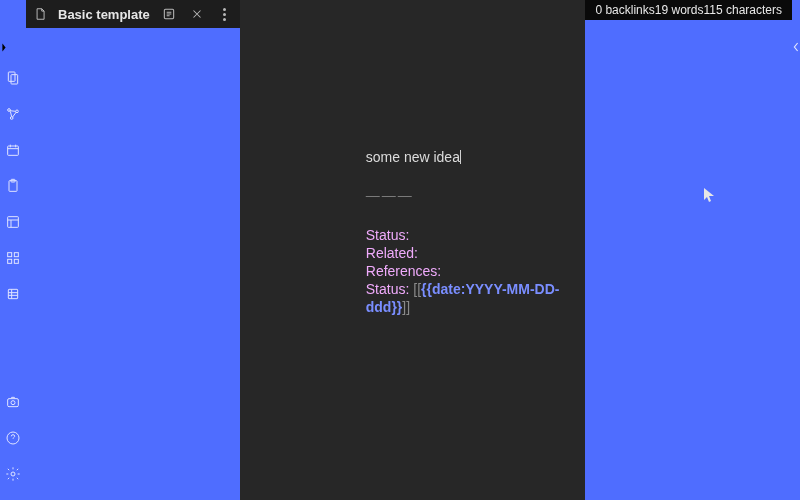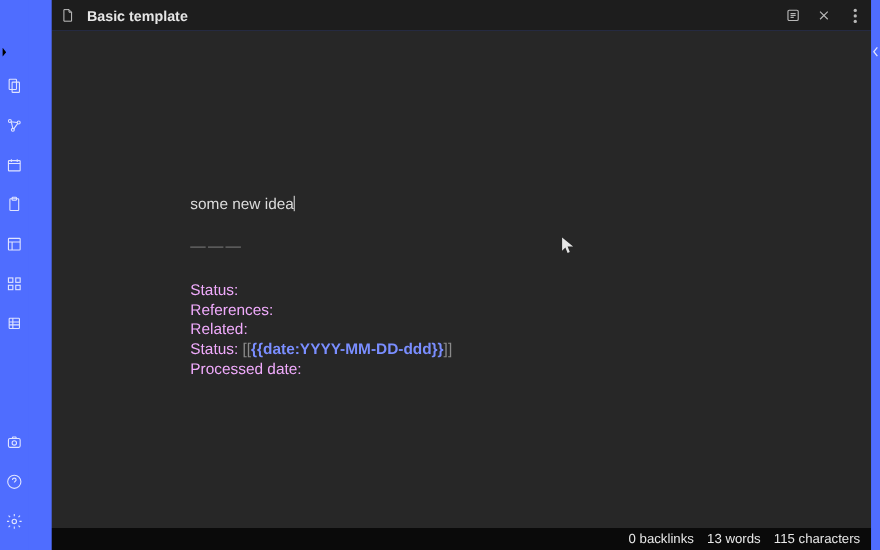--- a/index.html
+++ b/index.html
@@ -14,21 +14,21 @@
   .left-rail .rail-icon svg { width: 16px; height: 16px; stroke: currentColor; fill: none; stroke-width: 1.5; }
   .right-rail { width: 8px; flex: 0 0 8px; background: #4f6dff; position: relative; }
   .right-rail .collapse-handle {
     position: absolute; top: 38px; left: 0; width: 8px; height: 18px;
     display:flex; align-items:center; justify-content:center; color:#e0e4ff; cursor:pointer;
   }
   .left-collapse {
     position:absolute; top:38px; left:0; width:8px; height:18px;
     display:flex; align-items:center; justify-content:center; color:#e0e4ff; cursor:pointer;
   }
-  .content-col { flex:1; display:flex; flex-direction:column; position:relative;margin-left:21px; }
+  .content-col { flex:1; display:flex; flex-direction:row; position:relative; }
   .tab-bar {
     height: 28px; background: #1d1d1d; display:flex; align-items:center;
     padding: 0 6px; color:#e6e6e6; font-size:13px; font-weight:600;
   }
   .tab-bar .doc-icon { width:16px; height:16px; margin-right:10px; display:flex; align-items:center; justify-content:center; color:#c9c9c9;}
   .tab-bar .doc-icon svg { width:14px; height:14px; stroke:currentColor; fill:none; stroke-width:1.5;}
   .tab-bar .title { flex:0 0 auto; }
   .tab-bar .spacer { flex:1; }
   .tab-bar .tab-action { width:18px; height:18px; margin-left:10px; display:flex; align-items:center; justify-content:center; color:#b8b8b8; cursor:pointer;}
   .tab-bar .tab-action svg { width:14px; height:14px; stroke:currentColor; fill:none; stroke-width:1.8;}
@@ -46,21 +46,21 @@
   .meta .row { line-height:18px; }
   .meta .label { color:#f0abfc; }
   .link-outer { color:#8a8a8a; }
   .link-template { color:#7a8eff;font-weight:bold; }
   .cursor-pointer {
     position:absolute; top: 187px; left: 463px; width:12px; height:16px; color:#e6e6e6;
   }
   .cursor-pointer svg { width:12px; height:16px; fill:#e6e6e6; }
   .status-bar {
     height: 20px; background:#0a0a0a; color:#e8e8e8; font-size:12px;
-    display:flex; align-items:center; justify-content:flex-end; gap:12px;
+    display:flex; align-items:center; justify-content:flex-end; gap:0;
     padding: 0 10px;
   }
   .status-bar span { white-space:nowrap; }
 </style>
 </head>
 <body>
 
 <div class="app">
   <div class="left-rail">
     <div class="left-collapse">
@@ -167,40 +167,39 @@
     </div>
 
     <div class="editor-wrap">
       <div class="editor-body">
         <div class="note-title">
           <span>some new idea</span><span class="caret"></span>
         </div>
         <div class="sep">———</div>
         <div class="meta">
           <div class="row"><span class="label">Status:</span></div>
+          <div class="row"><span class="label">Related:</span></div>
           <div class="row"><span class="label">References:</span></div>
-          <div class="row"><span class="label">Related:</span></div>
           <div class="row">
             <span class="label">Status:</span>
             <span> </span>
             <span class="link-outer">[[</span><span class="link-template">{{date:YYYY-MM-DD-ddd}}</span><span class="link-outer">]]</span>
           </div>
-          <div class="row"><span class="label">Processed date:</span></div>
         </div>
       </div>
       <div class="cursor-pointer">
         <svg viewBox="0 0 12 16">
             <path d="M1 1l0 12 3-3 2 5 2-1-2-5 5 0z"></path>
           </svg>
       </div>
     </div>
 
     <div class="status-bar">
       <span>0 backlinks</span>
-      <span>13 words</span>
+      <span>19 words</span>
       <span>115 characters</span>
     </div>
   </div>
 
   <div class="right-rail">
     <div class="collapse-handle">
       <svg viewBox="0 0 10 16" width="8" height="14" stroke="#e0e4ff" fill="none" stroke-width="1.5">
           <path d="M7 3L3 8l4 5"></path>
         </svg>
     </div>

